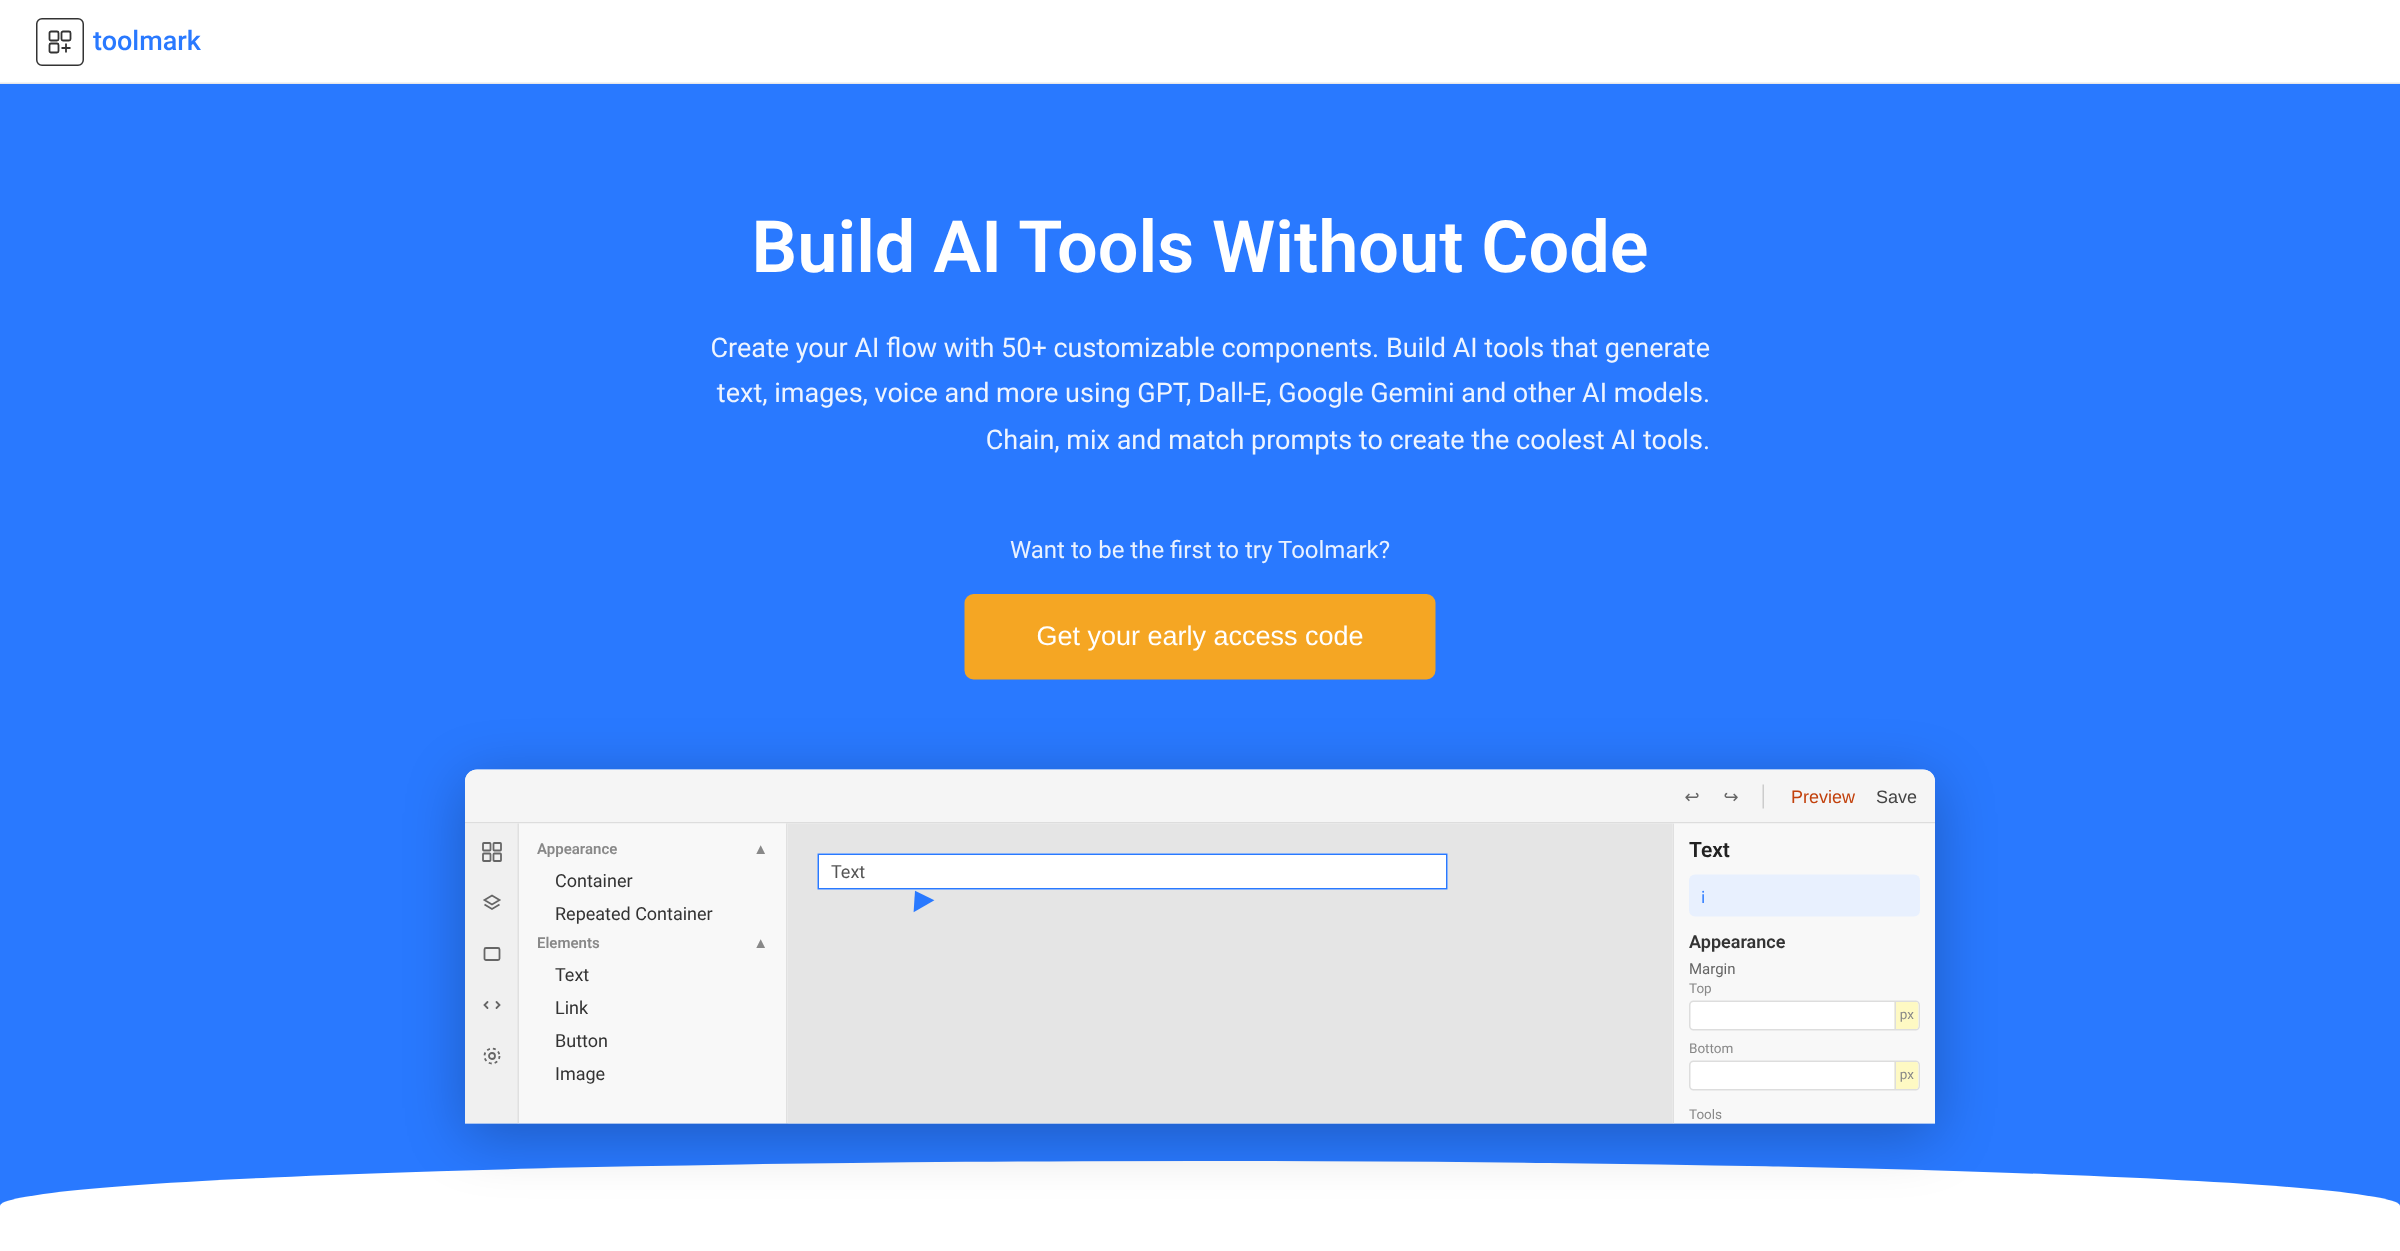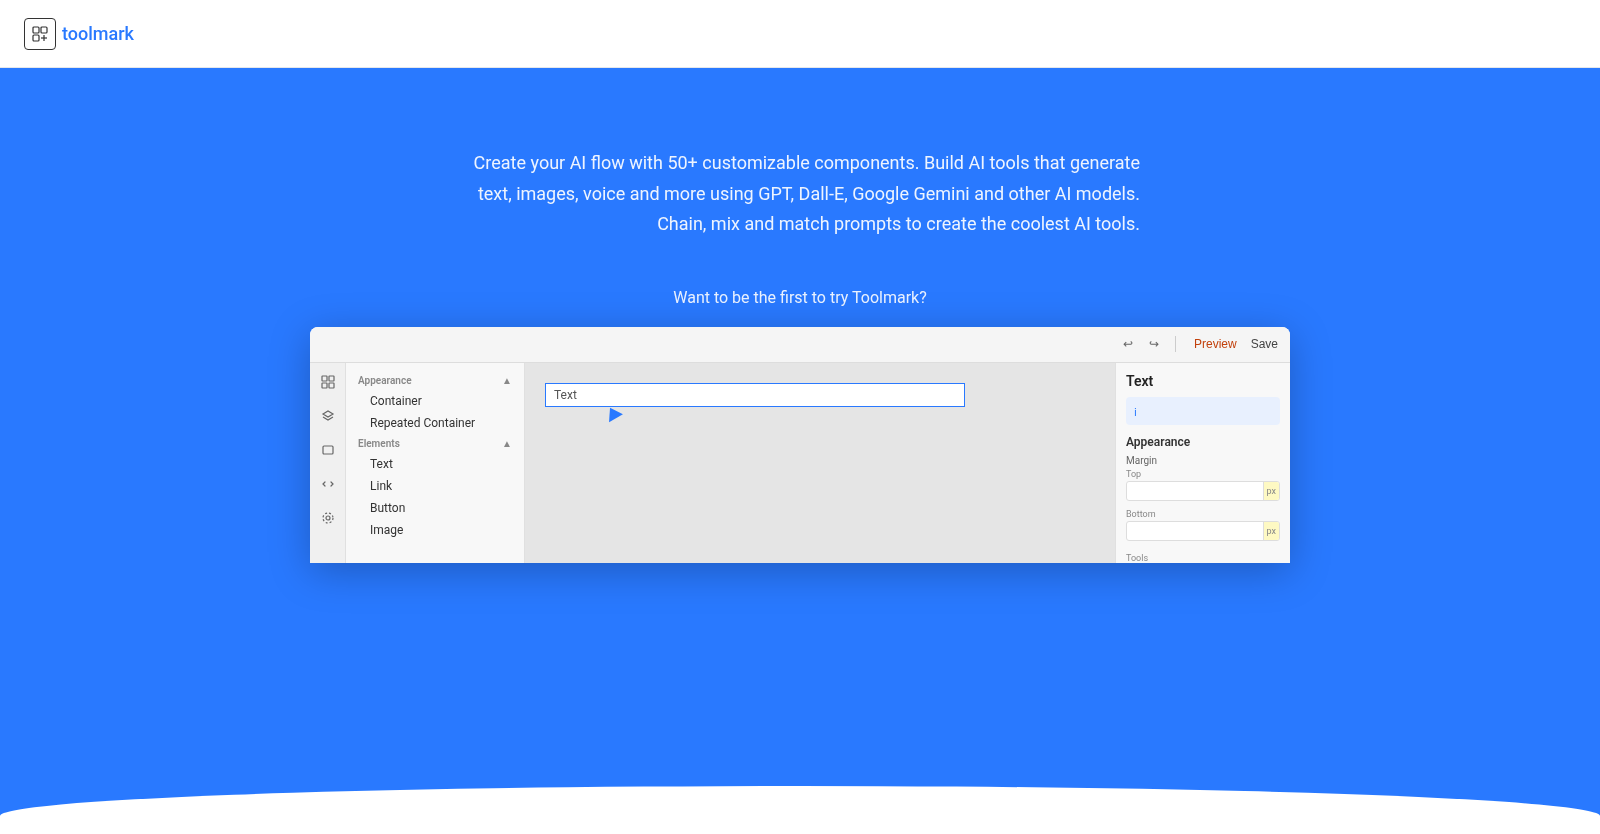--- a/index.html
+++ b/index.html
@@ -2,21 +2,21 @@
 <html><head>
   <meta charset="utf-8">
   <style>
     * { margin: 0; padding: 0; box-sizing: border-box; }
     body { font-family: -apple-system, BlinkMacSystemFont, 'Segoe UI', Roboto, sans-serif; overflow-x: hidden; }
 
     
     .navbar {
       background: #fff;
       border-bottom: 1px solid #e5e7eb;
-      height: 68px;
+      height: 56px;
       display: flex;
       align-items: center;
       padding: 0 24px;
       position: relative;
       z-index: 10;
     }
     .logo-container {
       display: flex;
       align-items: center;
       gap: 6px;
@@ -366,22 +366,24 @@
         <line x1="13" y1="10" x2="13" y2="16" stroke="#333" stroke-width="1.2"></line>
       </svg>
     </div>
     <span class="logo-text">
       <span>tool</span><span style="color:#2979ff">mark</span>
     </span>
   </div>
 </nav>
 
 <section class="hero">
+  <h1 class="hero-title">Build AI Tools Without Code</h1>
   <p class="hero-subtitle">Create your AI flow with 50+ customizable components. Build AI tools that generate text, images, voice and more using GPT, Dall-E, Google Gemini and other AI models. Chain, mix and match prompts to create the coolest AI tools.</p>
   <p class="hero-cta-text">Want to be the first to try Toolmark?</p>
+  <button class="cta-button">Get your early access code</button>
 
   <div class="app-screenshot">
 
     <div class="app-topbar">
       <div class="app-topbar-actions">
         <span class="app-topbar-icon">↩</span>
         <span class="app-topbar-icon">↪</span>
         <span style="width:1px;height:16px;background:#ccc;margin:0 4px;display:inline-block;"></span>
         <button class="app-topbar-btn">Preview</button>
         <button class="app-topbar-save">Save</button>

